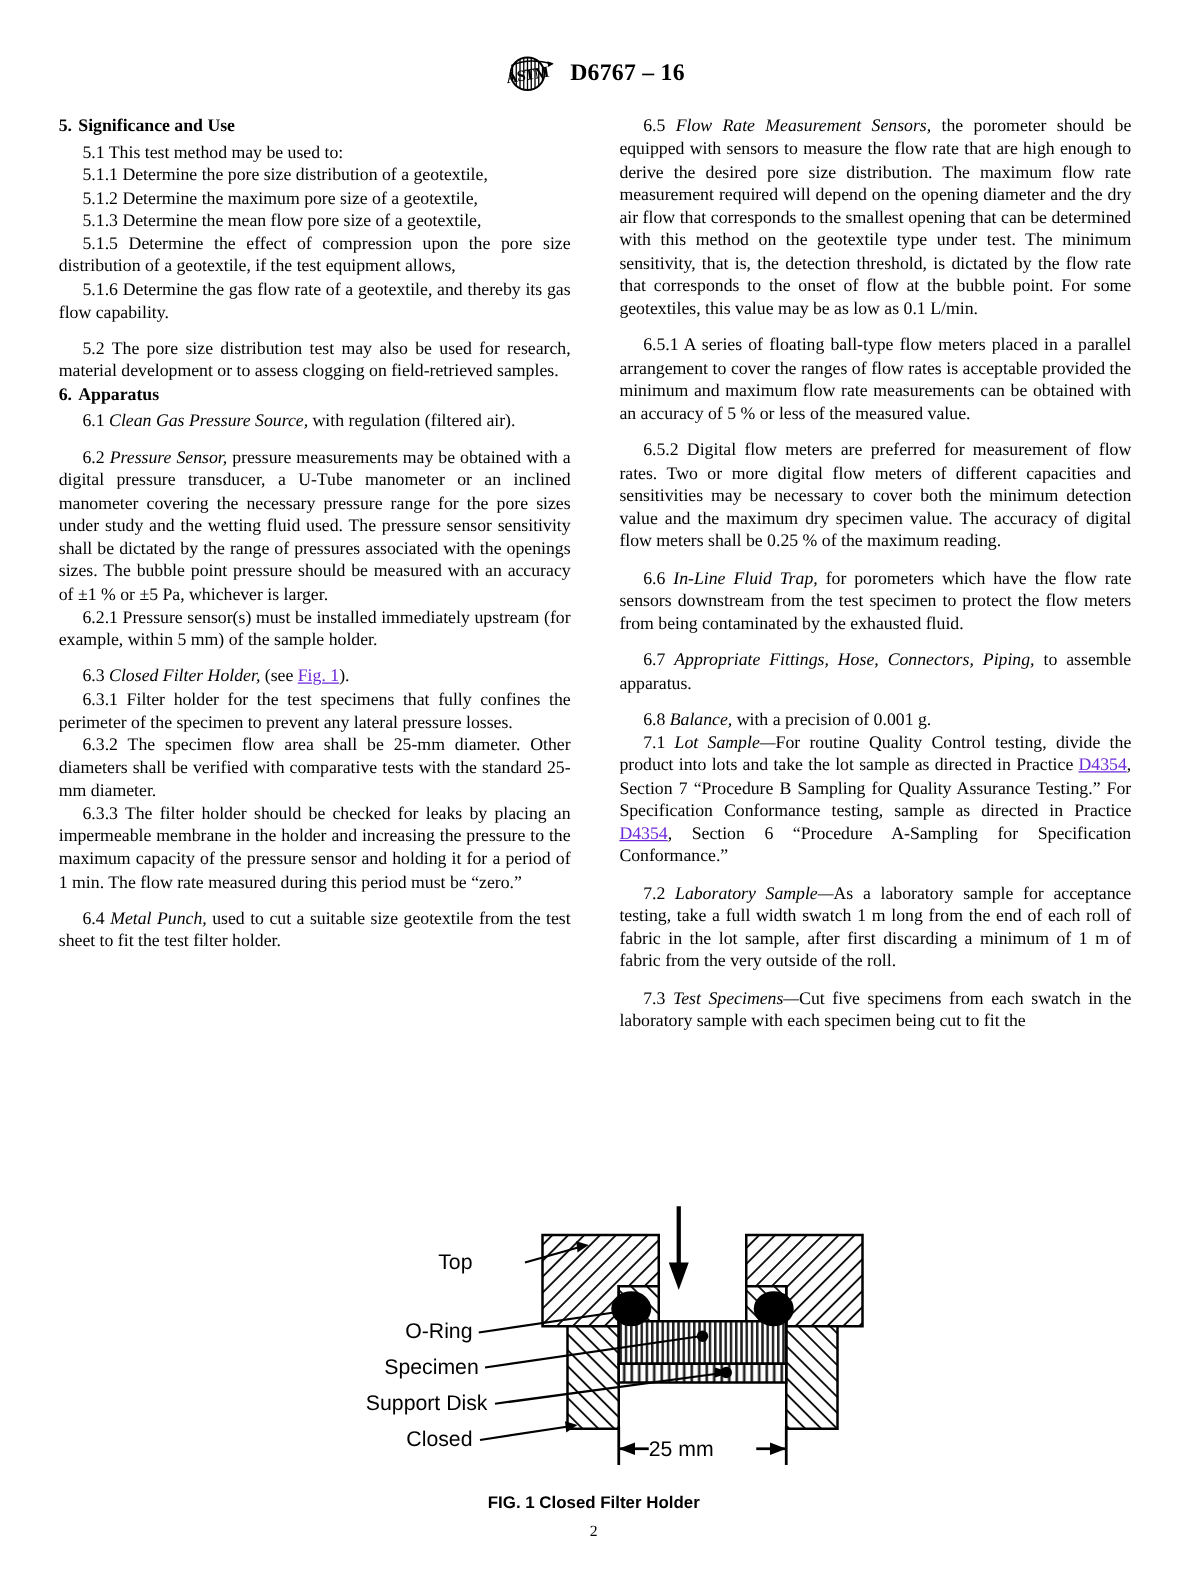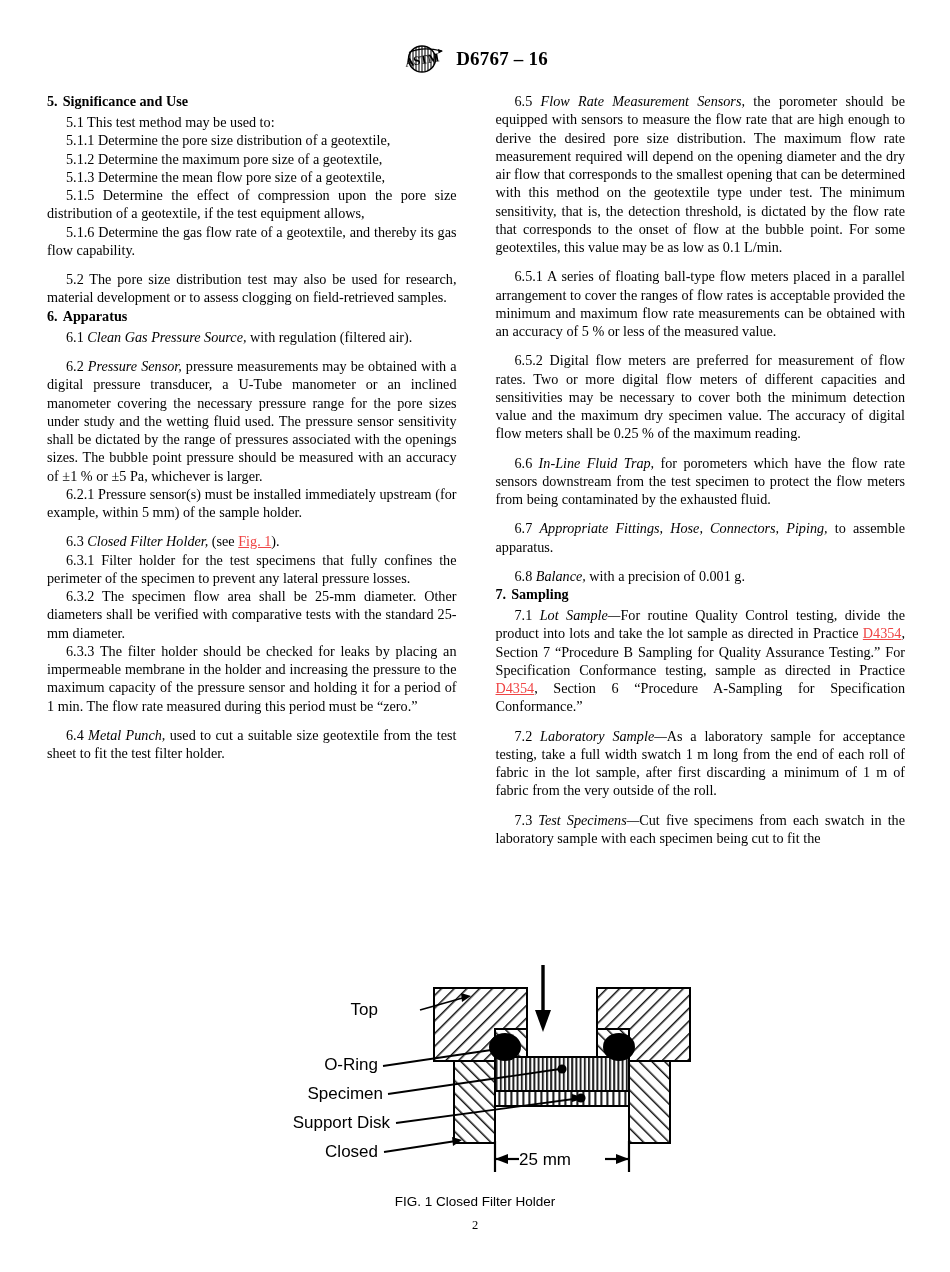--- a/index.html
+++ b/index.html
@@ -70,38 +70,38 @@
     line-height: 1.285;
     margin: 0;
     text-align: justify;
     text-justify: inter-word;
     text-indent: 19px;
     hyphens: none;
   }
   p.spaced { margin-top: 11px; }
 
   .it { font-style: italic; }
-  .lnk { color: #ef4444; }
+  .lnk { color: #6d28d9; }
 
   
   .figure-block {
     position: absolute;
     top: 958px;
     left: 0;
     width: 950px;
   }
   .figure-canvas {
     position: relative;
     width: 794px;
     height: 250px;
   }
   .fig-caption {
     text-align: center;
     font-family: "Liberation Sans", "DejaVu Sans", sans-serif;
-    font-weight: normal;
+    font-weight: bold;
     font-size: 13.5px;
     margin-top: -14px;
   }
   .fig-label {
     position: absolute;
     font-family: "Liberation Sans", "DejaVu Sans", sans-serif;
     font-size: 17px;
     white-space: nowrap;
     text-align: right;
   }
@@ -200,23 +200,20 @@
     <p class="para spaced">6.5.1  A series of floating ball-type flow meters placed in a parallel arrangement to cover the ranges of flow rates is acceptable provided the minimum and maximum flow rate measurements can be obtained with an accuracy of 5 % or less of the measured value.</p>
 
     <p class="para spaced">6.5.2  Digital flow meters are preferred for measurement of flow rates. Two or more digital flow meters of different capacities and sensitivities may be necessary to cover both the minimum detection value and the maximum dry specimen value. The accuracy of digital flow meters shall be 0.25 % of the maximum reading.</p>
 
     <p class="para spaced"><span>6.6</span>  <span class="it">In-Line Fluid Trap,</span><span> for porometers which have the flow rate sensors downstream from the test specimen to protect the flow meters from being contaminated by the exhausted fluid.</span></p>
 
     <p class="para spaced"><span>6.7</span>  <span class="it">Appropriate Fittings, Hose, Connectors, Piping,</span><span> to assemble apparatus.</span></p>
 
     <p class="para spaced"><span>6.8</span>  <span class="it">Balance,</span><span> with a precision of 0.001 g.</span></p>
 
-    <h2 class="section-head gap-before-lg">
-      <span class="num">7.</span><span>Sampling</span>
-    </h2>
 
     <p class="para"><span>7.1</span>  <span class="it">Lot Sample—</span><span>For routine Quality Control testing, divide the product into lots and take the lot sample as directed in Practice </span><a class="lnk" href="#">D4354</a><span>, Section 7 “Procedure B Sampling for Quality Assurance Testing.” For Specification Conformance testing, sample as directed in Practice </span><a class="lnk" href="#">D4354</a><span>, Section 6 “Procedure A-Sampling for Specification Conformance.”</span></p>
 
     <p class="para spaced"><span>7.2</span>  <span class="it">Laboratory Sample—</span><span>As a laboratory sample for acceptance testing, take a full width swatch 1 m long from the end of each roll of fabric in the lot sample, after first discarding a minimum of 1 m of fabric from the very outside of the roll.</span></p>
 
     <p class="para spaced"><span>7.3</span>  <span class="it">Test Specimens—</span><span>Cut five specimens from each swatch in the laboratory sample with each specimen being cut to fit the</span></p>
 
   </div>
 </div>
 

